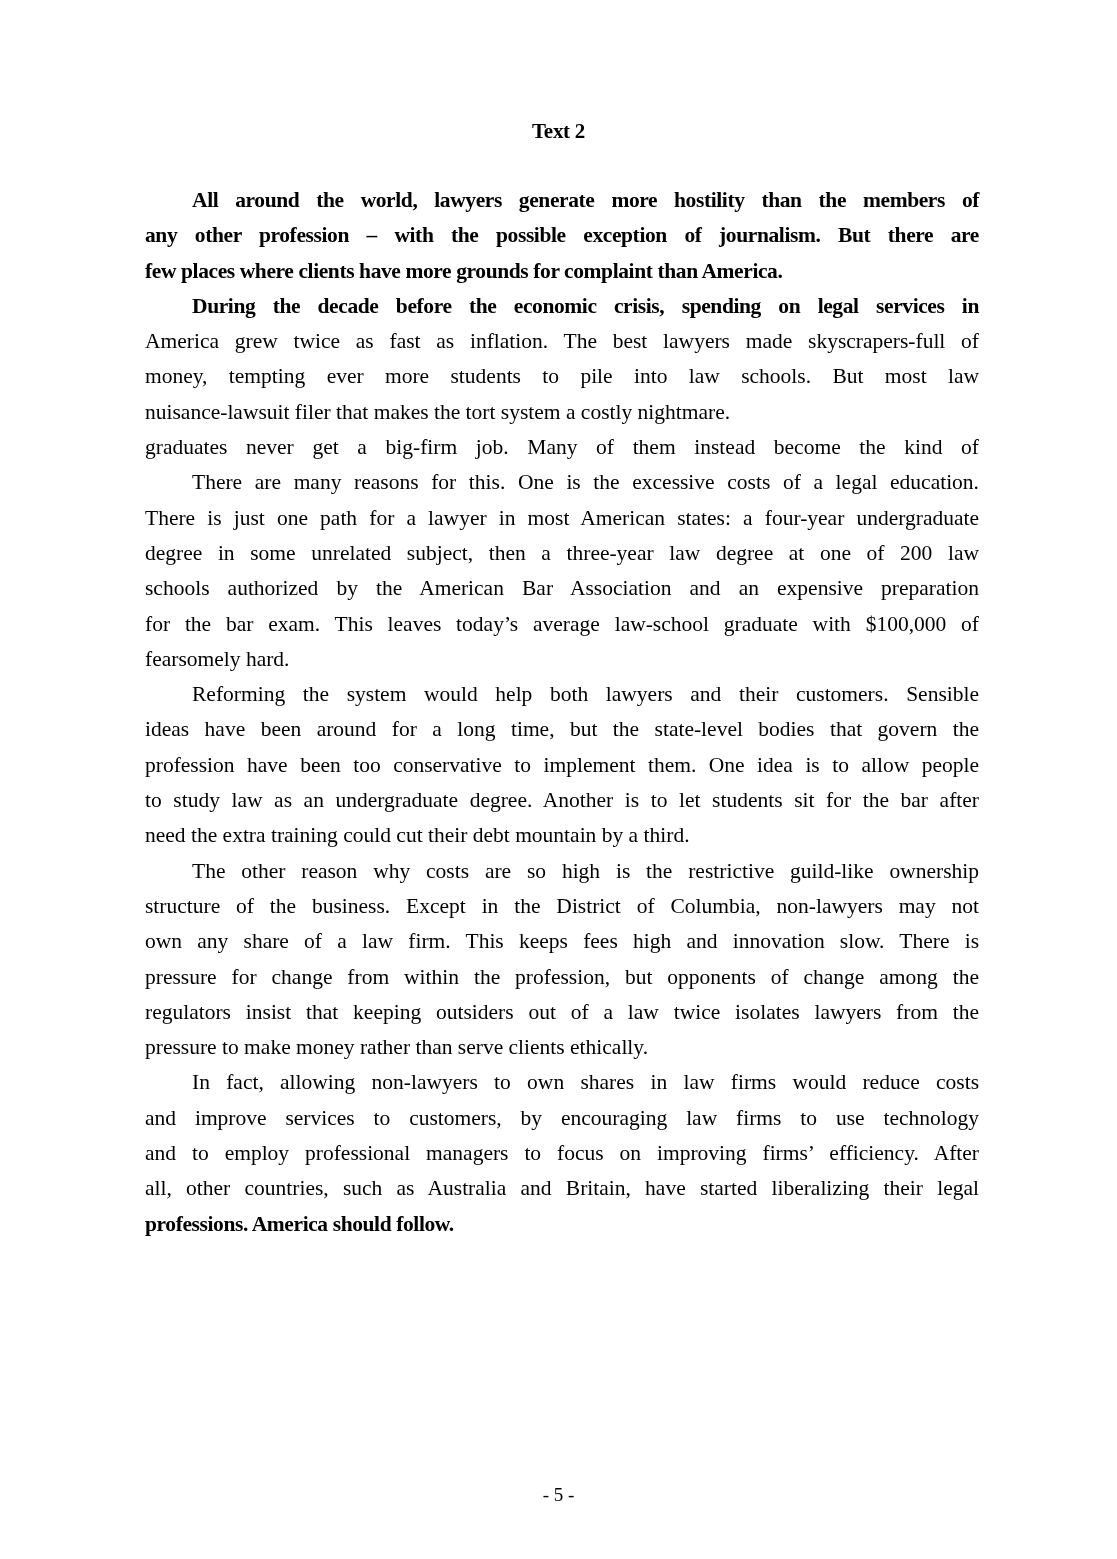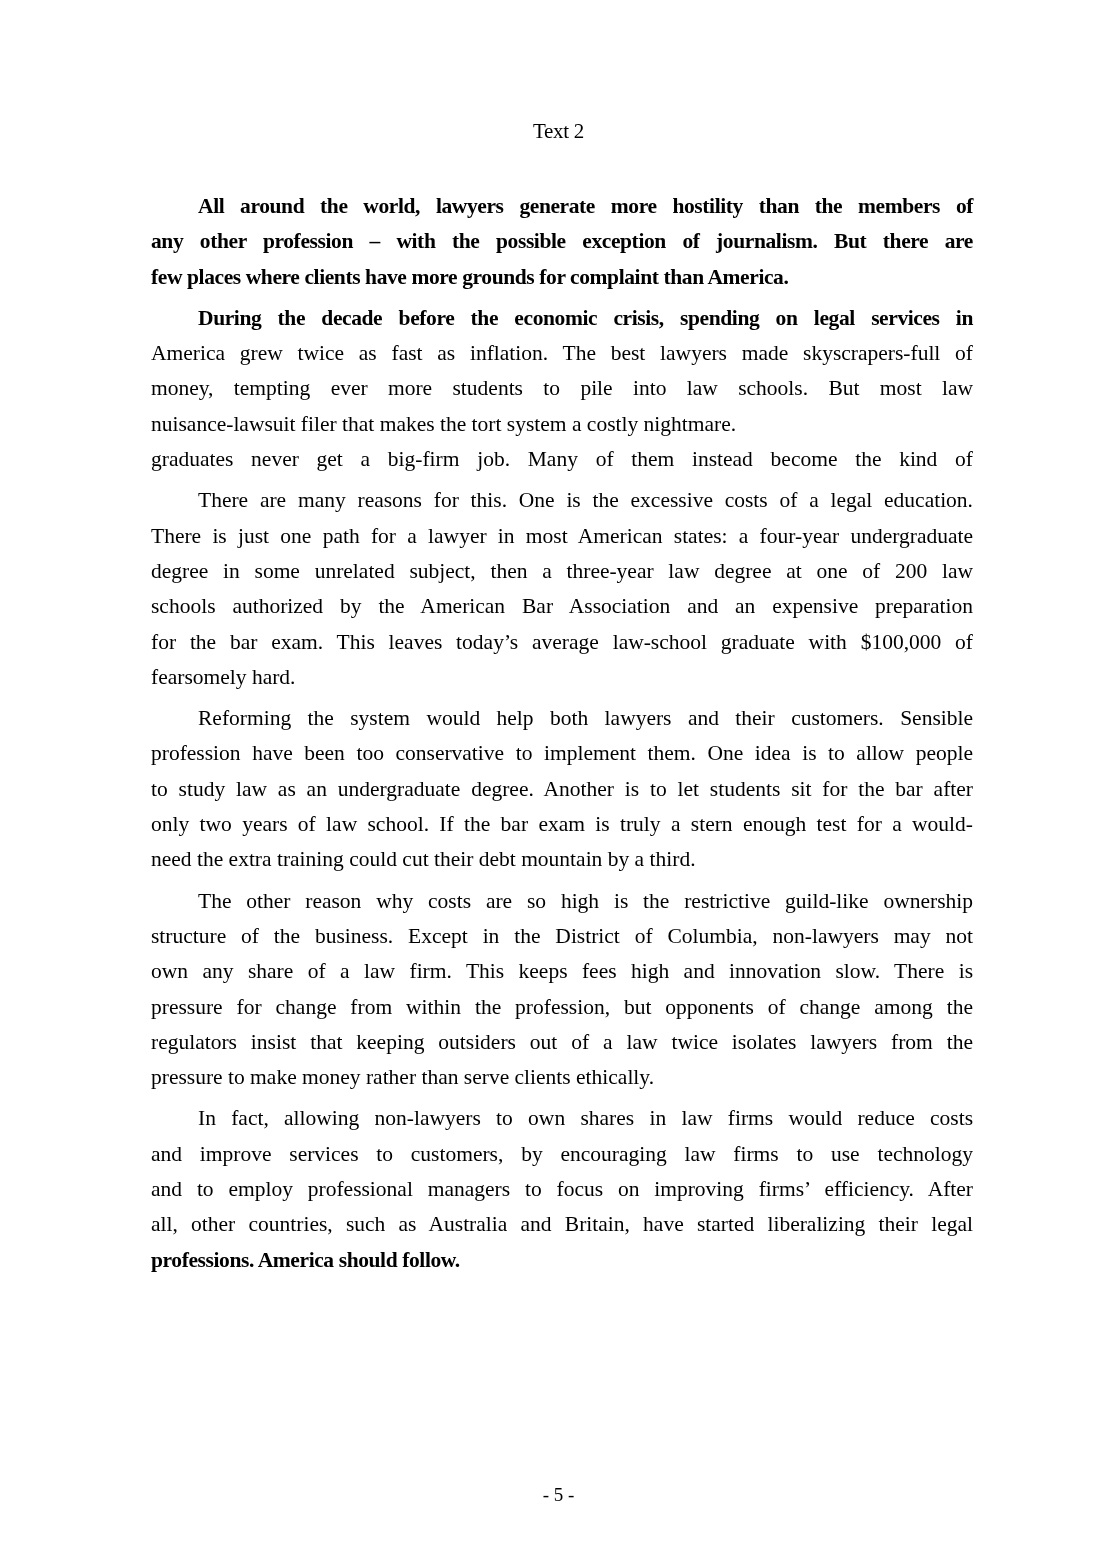--- a/index.html
+++ b/index.html
@@ -14,33 +14,33 @@
       overflow: hidden;
       font-family: "Liberation Serif", "DejaVu Serif", serif;
       color: #000000;
     }
     .page-title {
       position: absolute;
       top: 117px;
       left: 0;
       width: 1117px;
       text-align: center;
-      font-weight: normal;
+      font-weight: bold;
       font-size: 21px;
       line-height: 28px;
       letter-spacing: -0.3px;
     }
     .body-text {
       position: absolute;
       left: 145px;
       width: 834px;
       top: 183px;
     }
     .para {
-      margin: 6px;
+      margin: 0;
     }
     .line {
       display: block;
       font-size: 21.5px;
       height: 35.3px;
       line-height: 35.3px;
       white-space: nowrap;
       text-align: justify;
       text-align-last: justify;
     }
@@ -95,23 +95,23 @@
       <span class="line indent">There are many reasons for this. One is the excessive costs of a legal education.</span>
       <span class="line">There is just one path for a lawyer in most American states: a four-year undergraduate</span>
       <span class="line">degree in some unrelated  subject,  then  a three-year law degree  at  one of 200 law</span>
       <span class="line">schools authorized by the American Bar Association and an  expensive preparation</span>
       <span class="line">for the bar exam. This leaves today’s average law-school graduate with $100,000 of</span>
       <span class="line last">fearsomely hard.</span>
     </p>
 
     <p class="para">
       <span class="line indent">Reforming the system would help both lawyers and their customers. Sensible</span>
+      <span class="line">ideas have been around for a long time, but the state-level bodies that govern the</span>
       <span class="line">profession have been too conservative to implement them. One idea is to allow people</span>
       <span class="line">to study law as an undergraduate degree. Another is to let students sit for  the bar after</span>
-      <span class="line">only two years of law school. If the bar exam is truly a stern  enough  test for a would-</span>
       <span class="line last">need the extra training could cut their  debt  mountain  by a  third.</span>
     </p>
 
     <p class="para">
       <span class="line indent">The other reason why costs are so high is the restrictive guild-like ownership</span>
       <span class="line">structure of the business. Except in the District of Columbia, non-lawyers may not</span>
       <span class="line">own any share of a law firm. This keeps fees high and innovation slow. There is</span>
       <span class="line">pressure for change from  within  the profession, but opponents  of change among  the</span>
       <span class="line">regulators insist that keeping outsiders out of a law twice isolates lawyers  from  the</span>
       <span class="line last">pressure to make money rather than serve clients ethically.</span>

